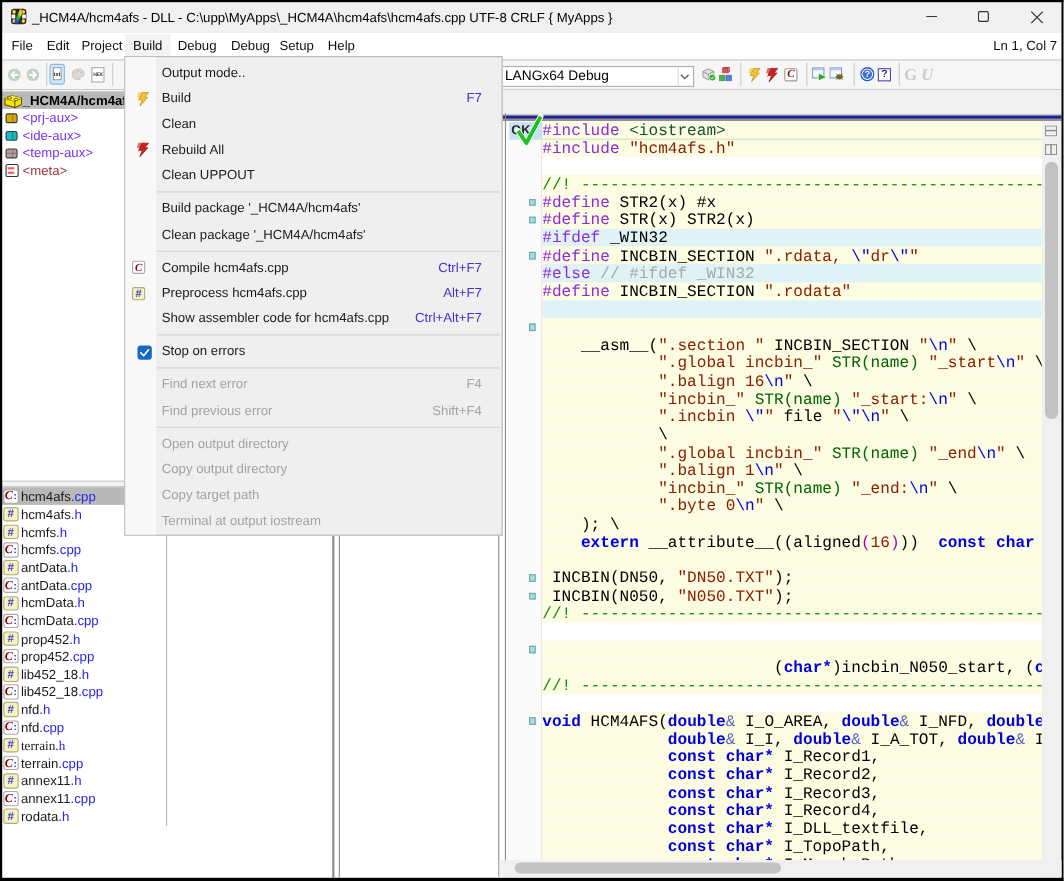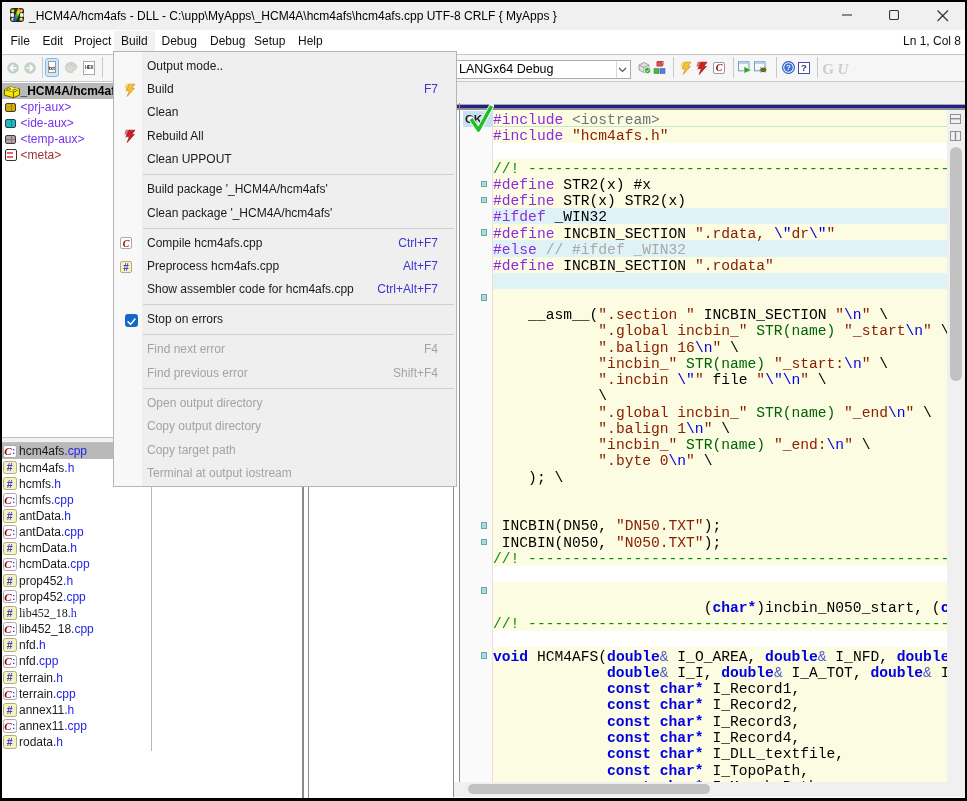--- a/index.html
+++ b/index.html
@@ -41,21 +41,21 @@
 <div style="position:absolute;left:0;top:30px;width:100%;height:21px;background:#fff;"></div>
 <div style="position:absolute;left:114px;top:31px;width:41px;height:20px;background:#f2f2f2;"></div>
 <div style="position:absolute;left:10.5px;top:31px;height:20px;line-height:20px;font-size:12px;color:#111;">File</div>
 <div style="position:absolute;left:42.5px;top:31px;height:20px;line-height:20px;font-size:12px;color:#111;">Edit</div>
 <div style="position:absolute;left:74px;top:31px;height:20px;line-height:20px;font-size:12px;color:#111;">Project</div>
 <div style="position:absolute;left:121px;top:31px;height:20px;line-height:20px;font-size:12px;color:#111;">Build</div>
 <div style="position:absolute;left:161.5px;top:31px;height:20px;line-height:20px;font-size:12px;color:#111;">Debug</div>
 <div style="position:absolute;left:210px;top:31px;height:20px;line-height:20px;font-size:12px;color:#111;">Debug</div>
 <div style="position:absolute;left:254px;top:31px;height:20px;line-height:20px;font-size:12px;color:#111;">Setup</div>
 <div style="position:absolute;left:298px;top:31px;height:20px;line-height:20px;font-size:12px;color:#111;">Help</div>
-<div style="position:absolute;right:6px;top:31px;height:20px;line-height:20px;font-size:12px;color:#111;">Ln 1, Col 8</div>
+<div style="position:absolute;right:6px;top:31px;height:20px;line-height:20px;font-size:12px;color:#111;">Ln 1, Col 7</div>
 
 <div style="position:absolute;left:0;top:53.5px;width:100%;height:28.5px;background:#f6f6f6;border-top:1px solid #c8c8c8;border-bottom:1px solid #c8c8c8;box-sizing:border-box;"></div>
 <svg width="12" height="12" viewBox="0 0 11 11" style="position:absolute;left:6.7px;top:61.5px;">
     <circle cx="5.5" cy="5.5" r="5.3" fill="#c5d0c5"></circle>
     <path d="M8.3 5.5 L3.2 5.5 M5.4 3.1 L3 5.5 L5.4 7.9" fill="none" stroke="#fff" stroke-width="1.5" stroke-linecap="round" stroke-linejoin="round"></path>
   </svg>
 <svg width="12" height="12" viewBox="0 0 11 11" style="position:absolute;left:24.2px;top:61.5px;">
     <circle cx="5.5" cy="5.5" r="5.3" fill="#c5d0c5"></circle>
     <path d="M2.7 5.5 L7.8 5.5 M5.6 3.1 L8 5.5 L5.6 7.9" fill="none" stroke="#fff" stroke-width="1.5" stroke-linecap="round" stroke-linejoin="round"></path>
   </svg>
@@ -199,39 +199,39 @@
   </div>
 <div style="position:absolute;left:19px;top:572.6px;height:16.16px;line-height:16.16px;font-size:12px;white-space:pre;"><span style="color:#1a1a1a;">prop452</span><span style="color:#2424e8;">.h</span></div>
 <div style="position:absolute;left:3px;top:573.8px;width:13.5px;height:13.5px;background:#f7f3c0;border:1px solid #b2ab7e;border-radius:2.5px;box-sizing:border-box;display:flex;align-items:center;justify-content:center;">
     <span style="font-weight:bold;font-size:10.5px;color:#4040d0;">#</span>
   </div>
 <div style="position:absolute;left:19px;top:588.7px;height:16.16px;line-height:16.16px;font-size:12px;white-space:pre;"><span style="color:#1a1a1a;">prop452</span><span style="color:#2424e8;">.cpp</span></div>
 <div style="position:absolute;left:3px;top:589.9px;width:13.5px;height:13.5px;background:#fff;border:1px solid #aaa;border-radius:2.5px;box-sizing:border-box;display:flex;align-items:center;justify-content:center;">
     <span style="font-family:'Liberation Serif',serif;font-weight:bold;font-style:italic;font-size:11px;color:#8b0000;">C</span>
     <span style="font-weight:bold;font-size:9px;color:#2020ff;margin-left:0.5px;">:</span>
   </div>
-<div style="position:absolute;left:19px;top:604.9px;height:16.16px;line-height:16.16px;font-size:12px;white-space:pre;font-family:Liberation Serif, serif;"><span style="color:#1a1a1a;">lib452_18</span><span style="color:#2424e8;">.h</span></div>
+<div style="position:absolute;left:19px;top:604.9px;height:16.16px;line-height:16.16px;font-size:12px;white-space:pre;"><span style="color:#1a1a1a;">lib452_18</span><span style="color:#2424e8;">.h</span></div>
 <div style="position:absolute;left:3px;top:606.1px;width:13.5px;height:13.5px;background:#f7f3c0;border:1px solid #b2ab7e;border-radius:2.5px;box-sizing:border-box;display:flex;align-items:center;justify-content:center;">
     <span style="font-weight:bold;font-size:10.5px;color:#4040d0;">#</span>
   </div>
 <div style="position:absolute;left:19px;top:621.1px;height:16.16px;line-height:16.16px;font-size:12px;white-space:pre;"><span style="color:#1a1a1a;">lib452_18</span><span style="color:#2424e8;">.cpp</span></div>
 <div style="position:absolute;left:3px;top:622.3px;width:13.5px;height:13.5px;background:#fff;border:1px solid #aaa;border-radius:2.5px;box-sizing:border-box;display:flex;align-items:center;justify-content:center;">
     <span style="font-family:'Liberation Serif',serif;font-weight:bold;font-style:italic;font-size:11px;color:#8b0000;">C</span>
     <span style="font-weight:bold;font-size:9px;color:#2020ff;margin-left:0.5px;">:</span>
   </div>
 <div style="position:absolute;left:19px;top:637.2px;height:16.16px;line-height:16.16px;font-size:12px;white-space:pre;"><span style="color:#1a1a1a;">nfd</span><span style="color:#2424e8;">.h</span></div>
 <div style="position:absolute;left:3px;top:638.4px;width:13.5px;height:13.5px;background:#f7f3c0;border:1px solid #b2ab7e;border-radius:2.5px;box-sizing:border-box;display:flex;align-items:center;justify-content:center;">
     <span style="font-weight:bold;font-size:10.5px;color:#4040d0;">#</span>
   </div>
 <div style="position:absolute;left:19px;top:653.4px;height:16.16px;line-height:16.16px;font-size:12px;white-space:pre;"><span style="color:#1a1a1a;">nfd</span><span style="color:#2424e8;">.cpp</span></div>
 <div style="position:absolute;left:3px;top:654.6px;width:13.5px;height:13.5px;background:#fff;border:1px solid #aaa;border-radius:2.5px;box-sizing:border-box;display:flex;align-items:center;justify-content:center;">
     <span style="font-family:'Liberation Serif',serif;font-weight:bold;font-style:italic;font-size:11px;color:#8b0000;">C</span>
     <span style="font-weight:bold;font-size:9px;color:#2020ff;margin-left:0.5px;">:</span>
   </div>
-<div style="position:absolute;left:19px;top:669.5px;height:16.16px;line-height:16.16px;font-size:12px;white-space:pre;"><span style="color:#1a1a1a;">terrain</span><span style="color:#2424e8;">.h</span></div>
+<div style="position:absolute;left:19px;top:669.5px;height:16.16px;line-height:16.16px;font-size:12px;white-space:pre;font-family:Liberation Serif, serif;"><span style="color:#1a1a1a;">terrain</span><span style="color:#2424e8;">.h</span></div>
 <div style="position:absolute;left:3px;top:670.7px;width:13.5px;height:13.5px;background:#f7f3c0;border:1px solid #b2ab7e;border-radius:2.5px;box-sizing:border-box;display:flex;align-items:center;justify-content:center;">
     <span style="font-weight:bold;font-size:10.5px;color:#4040d0;">#</span>
   </div>
 <div style="position:absolute;left:19px;top:685.7px;height:16.16px;line-height:16.16px;font-size:12px;white-space:pre;"><span style="color:#1a1a1a;">terrain</span><span style="color:#2424e8;">.cpp</span></div>
 <div style="position:absolute;left:3px;top:686.9px;width:13.5px;height:13.5px;background:#fff;border:1px solid #aaa;border-radius:2.5px;box-sizing:border-box;display:flex;align-items:center;justify-content:center;">
     <span style="font-family:'Liberation Serif',serif;font-weight:bold;font-style:italic;font-size:11px;color:#8b0000;">C</span>
     <span style="font-weight:bold;font-size:9px;color:#2020ff;margin-left:0.5px;">:</span>
   </div>
 <div style="position:absolute;left:19px;top:701.9px;height:16.16px;line-height:16.16px;font-size:12px;white-space:pre;"><span style="color:#1a1a1a;">annex11</span><span style="color:#2424e8;">.h</span></div>
 <div style="position:absolute;left:3px;top:703.1px;width:13.5px;height:13.5px;background:#f7f3c0;border:1px solid #b2ab7e;border-radius:2.5px;box-sizing:border-box;display:flex;align-items:center;justify-content:center;">
@@ -316,41 +316,42 @@
 <div style="position:absolute;left:480.5px;top:652.41px;width:6.5px;height:6.5px;background:#aadcdc;border:1px solid #6aa8a8;box-sizing:border-box;"></div>
 <div style="position:absolute;left:493px;top:663.38px;width:454px;height:16.27px;background:#fcfce2;"></div>
 <div style="position:absolute;left:493px;top:679.65px;width:454px;height:16.27px;background:#fcfce2;"></div>
 <div style="position:absolute;left:493px;top:695.92px;width:454px;height:16.27px;background:#fcfce2;"></div>
 <div style="position:absolute;left:493px;top:712.19px;width:454px;height:16.27px;background:#fcfce2;"></div>
 <div style="position:absolute;left:493px;top:728.46px;width:454px;height:16.27px;background:#fcfce2;"></div>
 <div style="position:absolute;left:493px;top:744.73px;width:454px;height:16.27px;background:#fcfce2;"></div>
 <div style="position:absolute;left:493px;top:761.00px;width:454px;height:16.27px;background:#fcfce2;"></div>
 <div style="position:absolute;left:493px;top:777.27px;width:454px;height:16.27px;background:#fcfce2;"></div>
 <div style="position:absolute;left:493px;top:110.2px;width:454px;height:671.8px;overflow:hidden;font-family:'Liberation Mono',monospace;">
-    <div style="position:absolute;left:0;top:2.55px;white-space:pre;font-size:14.63px;line-height:14px;color:#000;"><span style="color:#8e2be0;">#include</span> <span style="color:#737373;text-align:right;">&lt;iostream&gt;</span></div>
+    <div style="position:absolute;left:0;top:2.55px;white-space:pre;font-size:14.63px;line-height:14px;color:#000;"><span style="color:#8e2be0;">#include</span> <span style="color:#14532d;text-align:right;">&lt;iostream&gt;</span></div>
 <div style="position:absolute;left:0;top:18.82px;white-space:pre;font-size:14.63px;line-height:14px;color:#000;"><span style="color:#8e2be0;">#include</span> <span style="color:#8b2000;">"hcm4afs.h"</span></div>
 <div style="position:absolute;left:0;top:35.09px;white-space:pre;font-size:14.63px;line-height:14px;color:#000;"></div>
 <div style="position:absolute;left:0;top:51.36px;white-space:pre;font-size:14.63px;line-height:14px;color:#000;"><span style="color:#089000;">//! ------------------------------------------------------------</span></div>
 <div style="position:absolute;left:0;top:67.63px;white-space:pre;font-size:14.63px;line-height:14px;color:#000;"><span style="color:#8e2be0;">#define</span> STR2(x) #x</div>
 <div style="position:absolute;left:0;top:83.90px;white-space:pre;font-size:14.63px;line-height:14px;color:#000;"><span style="color:#8e2be0;">#define</span> STR(x) STR2(x)</div>
 <div style="position:absolute;left:0;top:100.17px;white-space:pre;font-size:14.63px;line-height:14px;color:#000;"><span style="color:#8e2be0;">#ifdef</span> _WIN32</div>
 <div style="position:absolute;left:0;top:116.44px;white-space:pre;font-size:14.63px;line-height:14px;color:#000;"><span style="color:#8e2be0;">#define</span> INCBIN_SECTION <span style="color:#8b2000;">".rdata, </span><span style="color:#0000e0;">\"</span><span style="color:#8b2000;">dr</span><span style="color:#0000e0;">\"</span><span style="color:#8b2000;">"</span></div>
 <div style="position:absolute;left:0;top:132.71px;white-space:pre;font-size:14.63px;line-height:14px;color:#000;"><span style="color:#8e2be0;">#else</span> <span style="color:#a8a8a8;">// #ifdef _WIN32</span></div>
 <div style="position:absolute;left:0;top:148.98px;white-space:pre;font-size:14.63px;line-height:14px;color:#000;"><span style="color:#8e2be0;">#define</span> INCBIN_SECTION <span style="color:#8b2000;">".rodata"</span></div>
 <div style="position:absolute;left:0;top:197.79px;white-space:pre;font-size:14.63px;line-height:14px;color:#000;">    __asm__(<span style="color:#8b2000;">".section "</span> INCBIN_SECTION <span style="color:#8b2000;">"</span><span style="color:#0000e0;">\n</span><span style="color:#8b2000;">"</span> \</div>
 <div style="position:absolute;left:0;top:214.06px;white-space:pre;font-size:14.63px;line-height:14px;color:#000;">            <span style="color:#8b2000;">".global incbin_"</span> <span style="color:#006400;">STR(name)</span> <span style="color:#8b2000;">"_start</span><span style="color:#0000e0;">\n</span><span style="color:#8b2000;">"</span> \</div>
 <div style="position:absolute;left:0;top:230.33px;white-space:pre;font-size:14.63px;line-height:14px;color:#000;">            <span style="color:#8b2000;">".balign 16</span><span style="color:#0000e0;">\n</span><span style="color:#8b2000;">"</span> \</div>
 <div style="position:absolute;left:0;top:246.60px;white-space:pre;font-size:14.63px;line-height:14px;color:#000;">            <span style="color:#8b2000;">"incbin_"</span> <span style="color:#006400;">STR(name)</span> <span style="color:#8b2000;">"_start:</span><span style="color:#0000e0;">\n</span><span style="color:#8b2000;">"</span> \</div>
 <div style="position:absolute;left:0;top:262.87px;white-space:pre;font-size:14.63px;line-height:14px;color:#000;">            <span style="color:#8b2000;">".incbin </span><span style="color:#0000e0;">\"</span><span style="color:#8b2000;">"</span> file <span style="color:#8b2000;">"</span><span style="color:#0000e0;">\"\n</span><span style="color:#8b2000;">"</span> \</div>
 <div style="position:absolute;left:0;top:279.14px;white-space:pre;font-size:14.63px;line-height:14px;color:#000;">            \</div>
 <div style="position:absolute;left:0;top:295.41px;white-space:pre;font-size:14.63px;line-height:14px;color:#000;">            <span style="color:#8b2000;">".global incbin_"</span> <span style="color:#006400;">STR(name)</span> <span style="color:#8b2000;">"_end</span><span style="color:#0000e0;">\n</span><span style="color:#8b2000;">"</span> \</div>
 <div style="position:absolute;left:0;top:311.68px;white-space:pre;font-size:14.63px;line-height:14px;color:#000;">            <span style="color:#8b2000;">".balign 1</span><span style="color:#0000e0;">\n</span><span style="color:#8b2000;">"</span> \</div>
 <div style="position:absolute;left:0;top:327.95px;white-space:pre;font-size:14.63px;line-height:14px;color:#000;">            <span style="color:#8b2000;">"incbin_"</span> <span style="color:#006400;">STR(name)</span> <span style="color:#8b2000;">"_end:</span><span style="color:#0000e0;">\n</span><span style="color:#8b2000;">"</span> \</div>
 <div style="position:absolute;left:0;top:344.22px;white-space:pre;font-size:14.63px;line-height:14px;color:#000;">            <span style="color:#8b2000;">".byte 0</span><span style="color:#0000e0;">\n</span><span style="color:#8b2000;">"</span> \</div>
 <div style="position:absolute;left:0;top:360.49px;white-space:pre;font-size:14.63px;line-height:14px;color:#000;">    ); \</div>
+<div style="position:absolute;left:0;top:376.76px;white-space:pre;font-size:14.63px;line-height:14px;color:#000;">    <span style="color:#0000e0;font-weight:bold;">extern</span> __attribute__((aligned<span style="color:#b000b0;">(</span><span style="color:#8b2000;">16</span><span style="color:#b000b0;">)</span>))  <span style="color:#0000e0;font-weight:bold;">const char</span></div>
 <div style="position:absolute;left:0;top:409.30px;white-space:pre;font-size:14.63px;line-height:14px;color:#000;"> INCBIN(DN50, <span style="color:#8b2000;">"DN50.TXT"</span>);</div>
 <div style="position:absolute;left:0;top:425.57px;white-space:pre;font-size:14.63px;line-height:14px;color:#000;"> INCBIN(N050, <span style="color:#8b2000;">"N050.TXT"</span>);</div>
 <div style="position:absolute;left:0;top:441.84px;white-space:pre;font-size:14.63px;line-height:14px;color:#000;"><span style="color:#089000;">//! ------------------------------------------------------------</span></div>
 <div style="position:absolute;left:0;top:458.11px;white-space:pre;font-size:14.63px;line-height:14px;color:#000;"></div>
 <div style="position:absolute;left:0;top:490.65px;white-space:pre;font-size:14.63px;line-height:14px;color:#000;">                        (<span style="color:#0000e0;font-weight:bold;">char*</span>)incbin_N050_start, (<span style="color:#0000e0;font-weight:bold;">char*</span>)</div>
 <div style="position:absolute;left:0;top:506.92px;white-space:pre;font-size:14.63px;line-height:14px;color:#000;"><span style="color:#089000;">//! ------------------------------------------------------------</span></div>
 <div style="position:absolute;left:0;top:523.19px;white-space:pre;font-size:14.63px;line-height:14px;color:#000;"></div>
 <div style="position:absolute;left:0;top:539.46px;white-space:pre;font-size:14.63px;line-height:14px;color:#000;"><span style="color:#0000e0;font-weight:bold;">void</span> HCM4AFS(<span style="color:#0000e0;font-weight:bold;">double</span><span style="color:#5060c0;">&amp;</span> I_O_AREA, <span style="color:#0000e0;font-weight:bold;">double</span><span style="color:#5060c0;">&amp;</span> I_NFD, <span style="color:#0000e0;font-weight:bold;">double</span> I</div>
 <div style="position:absolute;left:0;top:555.73px;white-space:pre;font-size:14.63px;line-height:14px;color:#000;">             <span style="color:#0000e0;font-weight:bold;">double</span><span style="color:#5060c0;">&amp;</span> I_I, <span style="color:#0000e0;font-weight:bold;">double</span><span style="color:#5060c0;">&amp;</span> I_A_TOT, <span style="color:#0000e0;font-weight:bold;">double</span><span style="color:#5060c0;">&amp;</span> I_</div>
 <div style="position:absolute;left:0;top:572.00px;white-space:pre;font-size:14.63px;line-height:14px;color:#000;">             <span style="color:#0000e0;font-weight:bold;">const char*</span> I_Record1,</div>

